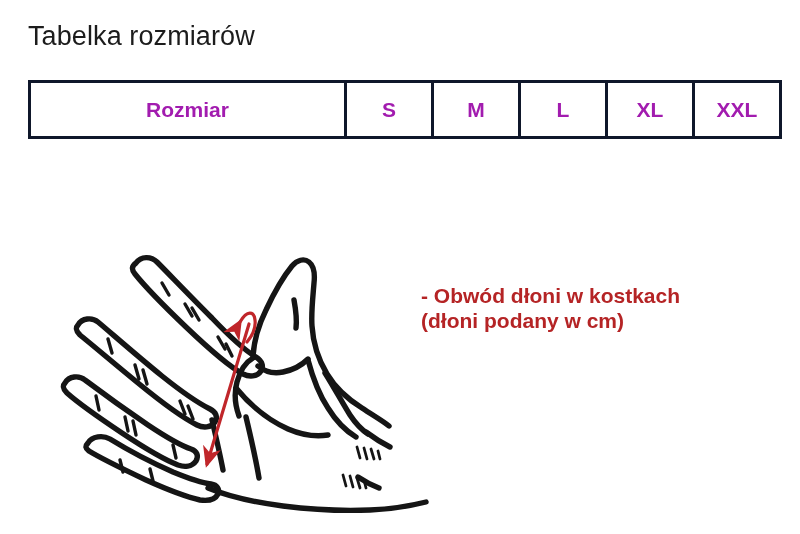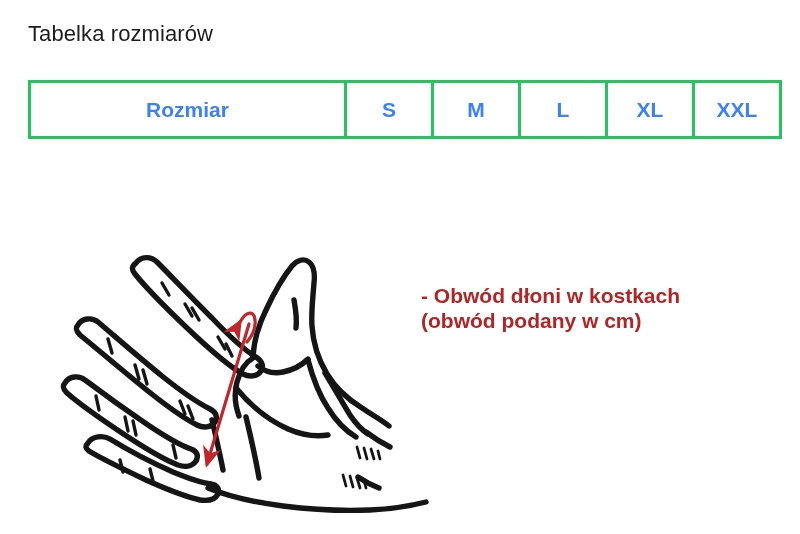--- a/index.html
+++ b/index.html
@@ -16,44 +16,44 @@
     font-family: "Liberation Sans", "DejaVu Sans", sans-serif;
     color: #1a1a1a;
     -webkit-font-smoothing: antialiased;
   }
 
   
   #page-title {
     position: absolute;
     left: 28px;
     top: 21px;
-    font-size: 22px;
+    font-size: 27px;
     font-weight: 400;
     letter-spacing: 0.1px;
     color: #1c1c1c;
     white-space: nowrap;
     text-align: center;
   }
 
   
   #size-table {
     position: absolute;
     left: 28px;
     top: 80px;
     width: 732px;
     border-collapse: collapse;
     table-layout: fixed;
     background: #ffffff;
   }
   #size-table td {
-    border: 3px solid #22c55e;
+    border: 3px solid #0f172a;
     text-align: center;
     vertical-align: middle;
     font-weight: bold;
-    color: #3b82f6;
+    color: #a21caf;
     padding: 0;
   }
   #size-table tr.header-row td { height: 53px; font-size: 21px; }
   #size-table tr.data-row   td { height: 54px; font-size: 21px; }
 
   #size-table td.row-label { font-size: 21px; }
   #size-table td.size-col  { width: 84px; }
   #size-table td.label-col { width: 313px; }
 
   
@@ -251,14 +251,14 @@
     </defs>
 
     <path d="M 200,84 C 207,72 214,73 215,82 C 216,90 212,98 207,104" fill="none" stroke="#c0262a" stroke-width="3.2" stroke-linecap="round" marker-start="url(#arrowhead-start)"></path>
 
     <path d="M 209,86 L 167,226" fill="none" stroke="#c0262a" stroke-width="3.2" stroke-linecap="round" marker-end="url(#arrowhead-end)"></path>
   </g>
 </svg>
 
 <div id="annotation">
   <span class="annotation-line">- Obwód dłoni w kostkach</span>
-  <span class="annotation-line">(obwód podany w cm)</span>
+  <span class="annotation-line">(dłoni podany w cm)</span>
 </div>
 
 </body></html>

